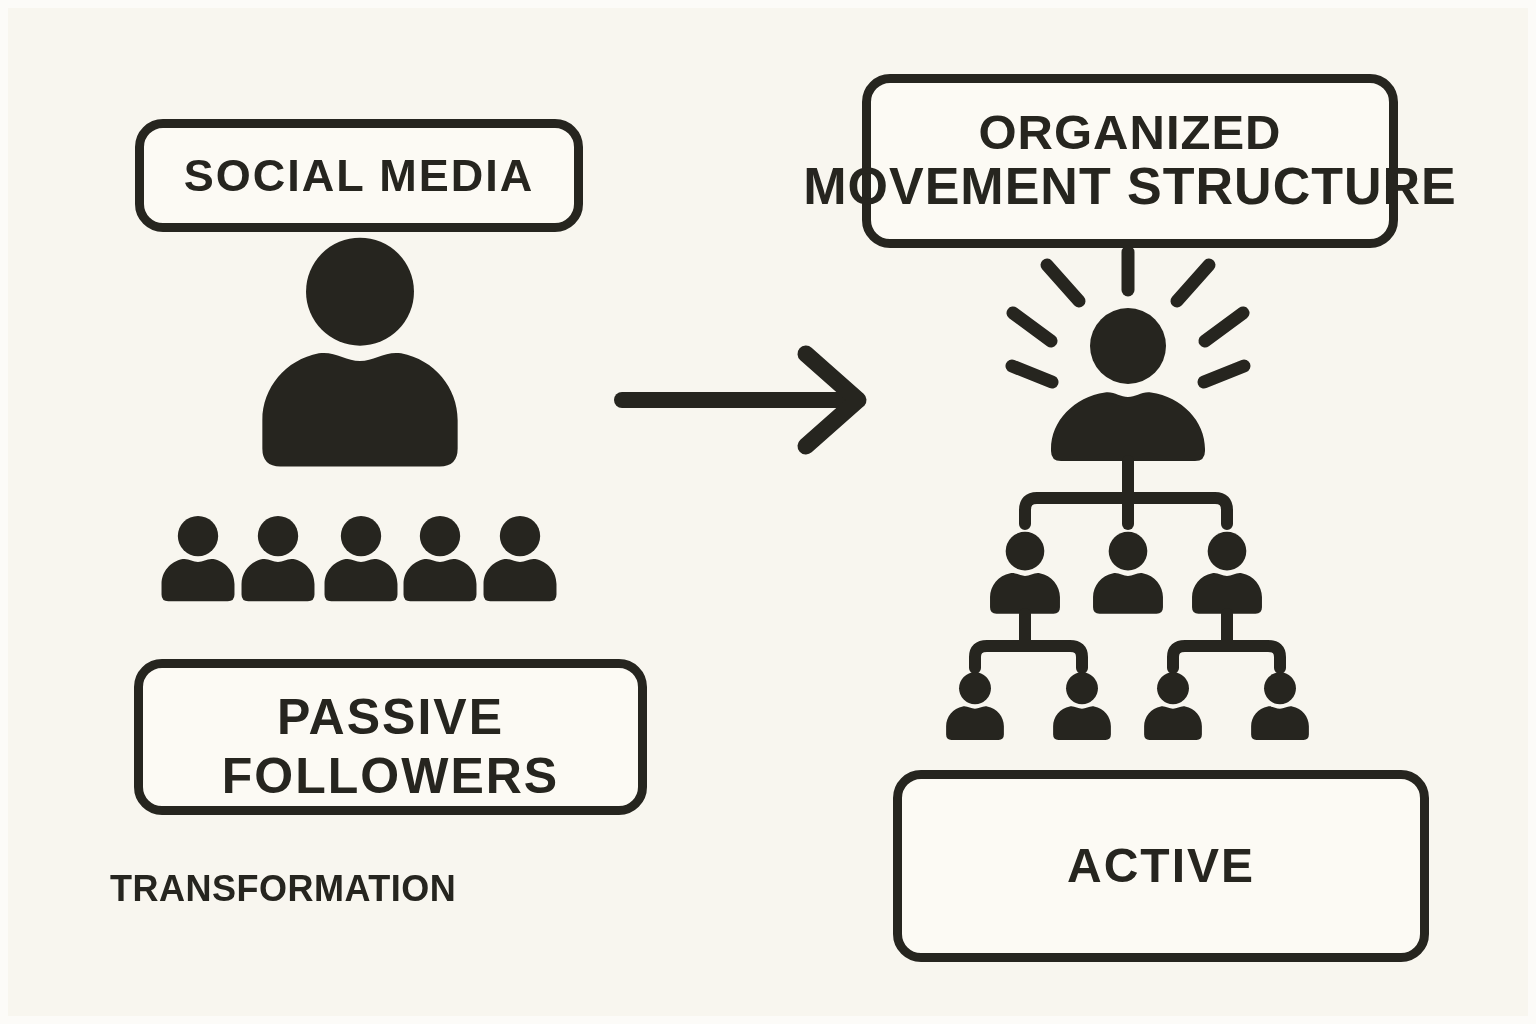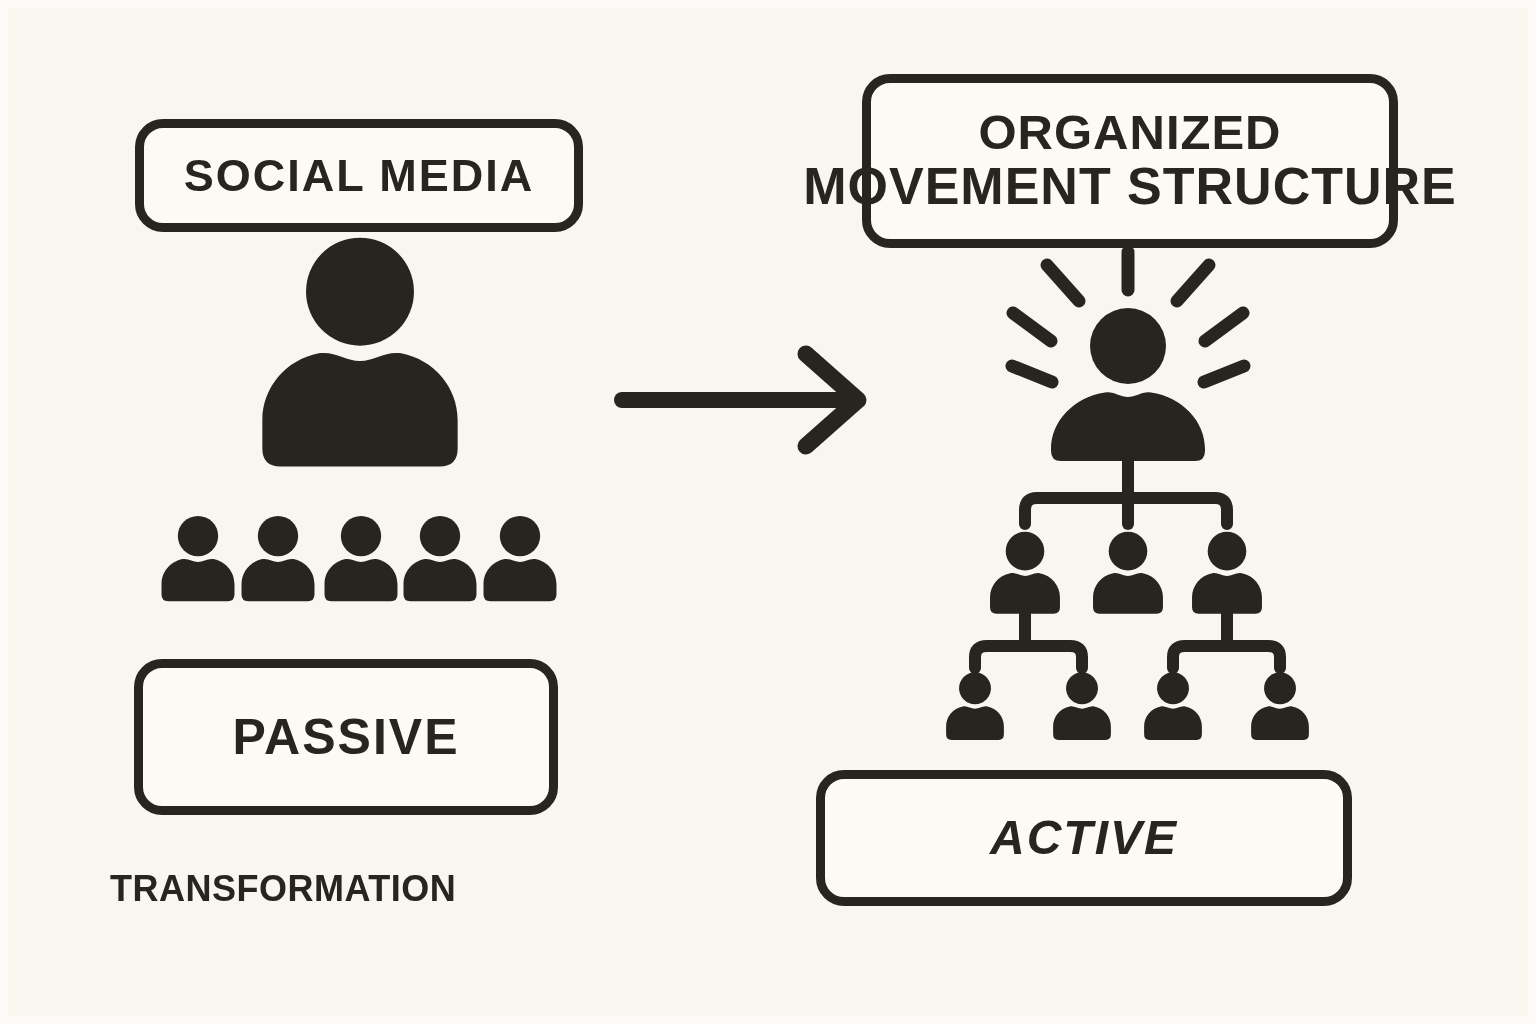--- a/index.html
+++ b/index.html
@@ -25,23 +25,23 @@
     background:var(--boxfill);
     display:flex;flex-direction:column;align-items:center;justify-content:center;
     text-align:center;font-weight:bold;color:var(--ink);
   }
   .box .l1,.box .l2{display:block;white-space:nowrap;}
   #social-box{left:135px;top:75px;width:448px;height:113px;margin-top:44px;}
   #social-box .l1{font-size:45px;letter-spacing:2px;}
   #organized-box{left:862px;top:74px;width:536px;height:174px;}
   #organized-box .l1{font-size:49px;letter-spacing:1px;line-height:1.04;}
   #organized-box .l2{font-size:52px;letter-spacing:1px;line-height:1.1;}
-  #passive-box{left:134px;top:659px;width:424px;height:156px;}
+  #passive-box{left:134px;top:659px;width:513px;height:156px;justify-content:flex-end;}
   #passive-box .l1,#passive-box .l2{font-size:50px;letter-spacing:2px;line-height:1.18;}
-  #active-box{left:816px;top:770px;width:536px;height:136px;font-style:italic;}
+  #active-box{left:893px;top:770px;width:536px;height:192px;}
   #active-box .l1,#active-box .l2{font-size:48px;letter-spacing:2px;line-height:1.2;}
   .caption{
     position:absolute;left:110px;top:868px;width:550px;
     text-align:left;font-weight:bold;font-size:36px;line-height:1.15;letter-spacing:0.5px;
   }
   .fig{position:absolute;}
   #left-fig{left:130px;top:225px;}
   #arrow-fig{left:610px;top:340px;}
   #right-fig{left:928px;top:240px;}
   svg .ink{fill:var(--ink);}
@@ -79,20 +79,21 @@
       <use href="#sym-person" x="20" y="288" width="96" height="96"></use>
       <use href="#sym-person" x="100" y="288" width="96" height="96"></use>
       <use href="#sym-person" x="183" y="288" width="96" height="96"></use>
       <use href="#sym-person" x="262" y="288" width="96" height="96"></use>
       <use href="#sym-person" x="342" y="288" width="96" height="96"></use>
     </g>
   </svg>
 
   <div class="box" id="passive-box">
     <span class="l1">PASSIVE</span>
+    <span class="l2">FOLLOWERS</span>
   </div>
 
   <div class="caption">
     <span class="l1">TRANSFORMATION</span><br>
   </div>
 
   <svg class="fig" id="arrow-fig" width="270" height="120" viewBox="0 0 270 120">
     <path class="stroke" d="M12 60 L238 60" stroke-width="16" stroke-linecap="round"></path>
     <path class="stroke" d="M196 14 L248 60 L196 106" stroke-width="17" stroke-linecap="round" stroke-linejoin="round"></path>
   </svg>

